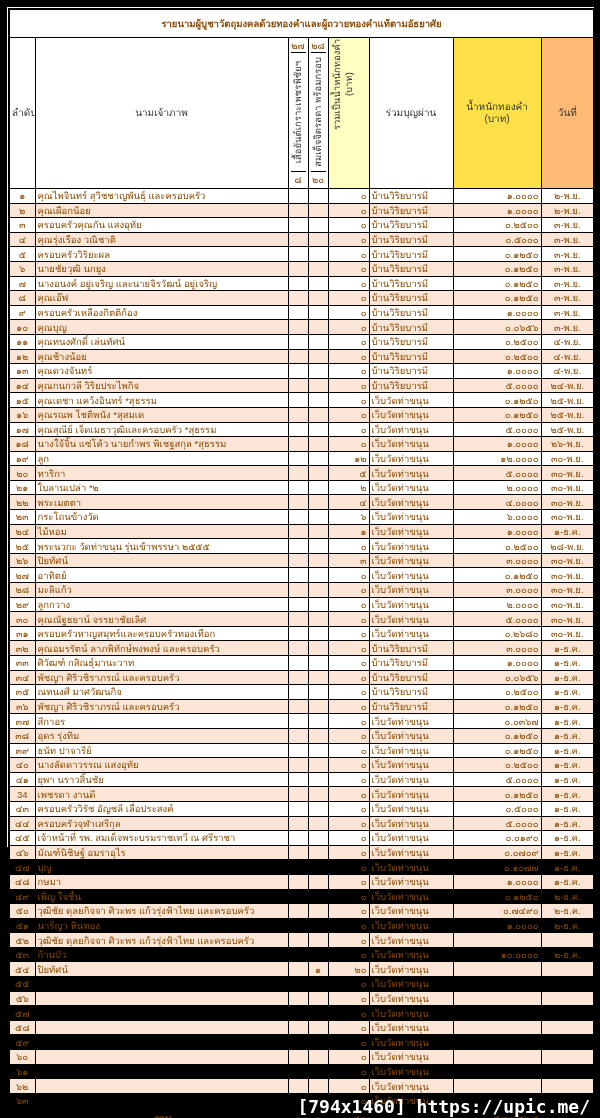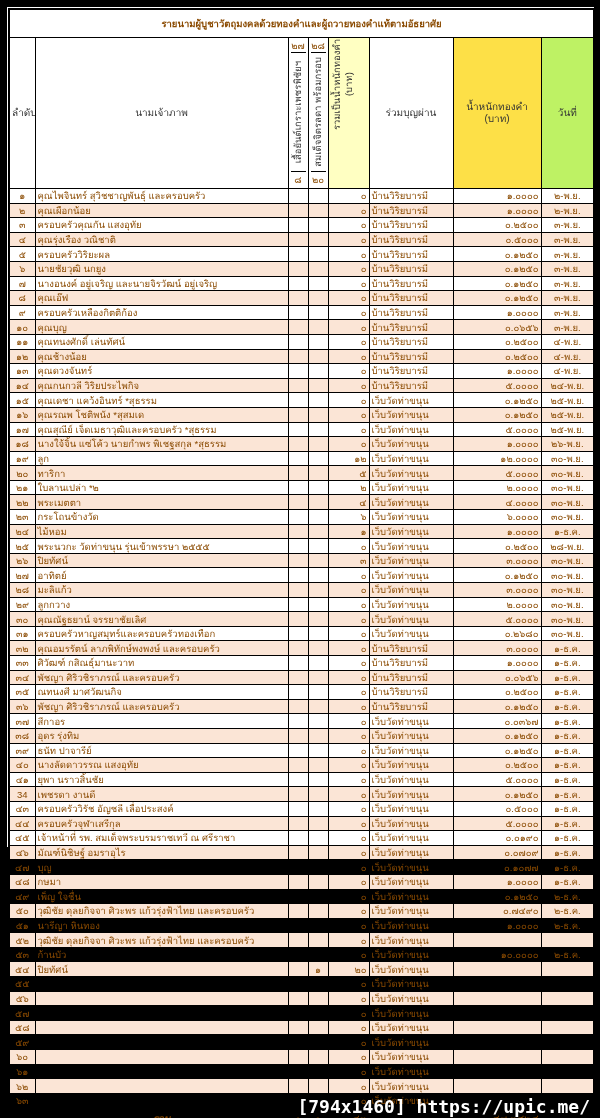--- a/index.html
+++ b/index.html
@@ -26,21 +26,21 @@
   td.p0{padding:0;}
   .stack{display:flex;flex-direction:column;height:148px;}
   .stack .num{height:13px;line-height:13px;text-align:center;color:#8a4a00;font-size:9.5px;flex:none;}
   .stack .num.top{border-bottom:1px solid #000;}
   .stack .num.bot{border-top:1px solid #000;height:15px;line-height:15px;}
   .stack .rotwrap{flex:1;display:flex;align-items:center;justify-content:center;overflow:hidden;}
   .vt{writing-mode:vertical-rl;transform:rotate(180deg);text-align:center;color:#333;font-size:9.5px;line-height:10px;}
   .vt div{padding:0 1px;}
   .bg-yellow{background:#ffffc2;}
   .bg-blue{background:#fde047;}
-  .bg-purple{background:#bef264;}
+  .bg-purple{background:#fdba74;}
   tr.stripe td{background:#fbe5d6;}
   tbody#rows td{height:13.6px;line-height:13px;}
   td.c-no{text-align:center;}
   td.c-name{text-align:left;}
   td.c3,td.c4{text-align:center;}
   td.c5{text-align:right;padding-right:3px;}
   td.c-via{text-align:left;}
   td.c-w{text-align:right;padding-right:5px;}
   td.c-date{text-align:center;}
   tr.total td{height:20px;line-height:19px;font-size:10px;}

